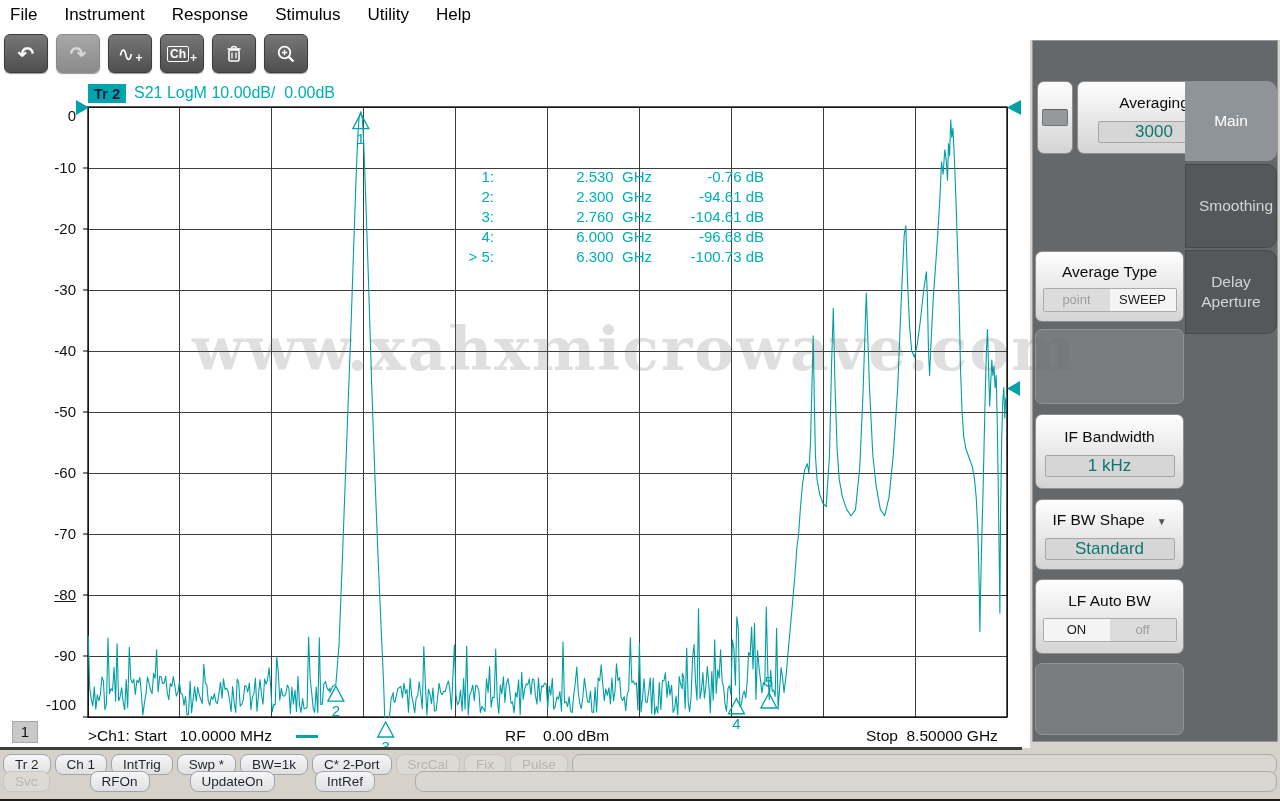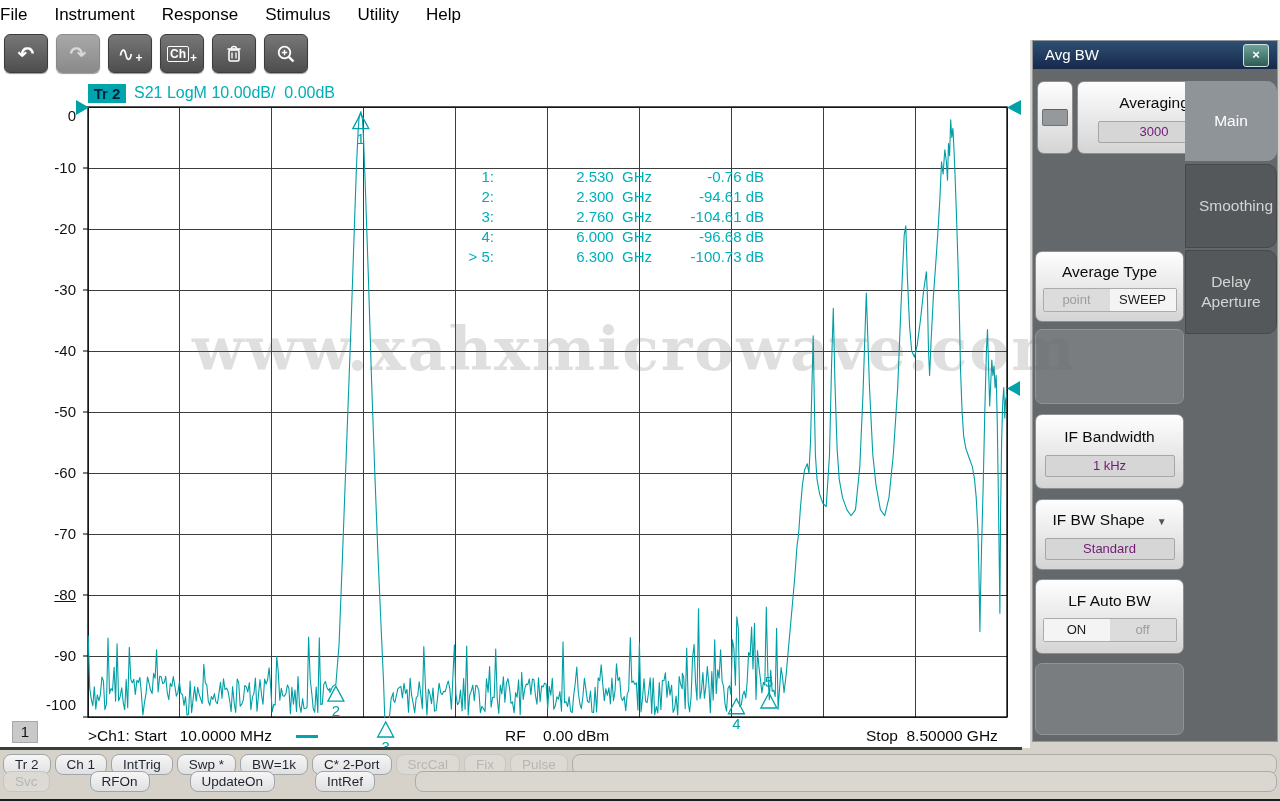--- a/index.html
+++ b/index.html
@@ -4,21 +4,21 @@
 <style>
   html,body{margin:0;padding:0;background:#9a9a9a;}
   .screen{position:relative;width:1280px;height:801px;background:#D5D2CC;overflow:hidden;
           font-family:"Liberation Sans",sans-serif;-webkit-font-smoothing:antialiased;}
   .abs{position:absolute;}
   
   .topwhite{position:absolute;left:0;top:0;width:1280px;height:40px;background:#ffffff;}
   .client{position:absolute;left:0;top:30px;width:1030px;height:718px;background:#ffffff;}
   .client-edge{position:absolute;left:0;top:747px;width:1022px;height:3px;background:#3a3f3a;}
   
-  .menubar{position:absolute;left:0;top:0;width:1280px;height:30px;background:#fff;display:flex;align-items:center;padding-left:0;box-sizing:border-box;}
+  .menubar{position:absolute;left:0;top:0;width:1280px;height:30px;background:#fff;display:flex;align-items:center;padding-left:10px;box-sizing:border-box;}
   .menu-item{font-size:17px;color:#000;margin-right:27px;cursor:default;}
   
   .toolbar{position:absolute;left:4px;top:34px;height:40px;display:flex;gap:8px;}
   .tool-btn{width:42px;height:37px;border-radius:6px;border:1px solid #3c3c3c;
             background:linear-gradient(#777,#4e4e4e);display:flex;align-items:center;justify-content:center;
             color:#fff;font-size:20px;box-shadow:0 1px 1px rgba(0,0,0,.4);}
   .tool-btn.disabled{background:linear-gradient(#a8a8a8,#8a8a8a);color:#d8d8d8;border-color:#8a8a8a;}
   .tool-btn .lbl-sm{font-size:12px;font-weight:bold;}
   .tool-btn .plus{font-size:12px;font-weight:bold;margin-left:1px;margin-top:8px;}
   
@@ -44,21 +44,21 @@
          box-sizing:border-box;z-index:10;}
   .panel-title{position:absolute;left:0;top:0;width:100%;height:28px;background:linear-gradient(#30507381 , #16294A) #22395c;
                background:linear-gradient(#2F4F74,#16294A);}
   .panel-title span{color:#fff;font-size:15px;line-height:28px;margin-left:12px;}
   .close-btn{position:absolute;right:8px;top:3px;width:24px;height:21px;border:1px solid #cfe4e0;border-radius:3px;
              background:linear-gradient(#6FA49A,#2E5B54);color:#fff;font-size:13px;font-weight:bold;text-align:center;line-height:20px;}
   .btn{position:absolute;background:linear-gradient(#FEFEFE,#D4D4D4);border:1px solid #8F8F8F;border-radius:7px;
        box-sizing:border-box;display:flex;flex-direction:column;align-items:center;justify-content:center;gap:9px;}
   .btn-label{font-size:15.5px;color:#0b0b0b;text-align:center;line-height:19px;}
   .btn-value{width:110px;height:20px;background:#D6D6D6;border:1px solid #A6A6A6;border-radius:2px;
-             font-size:13px;color:#701a75;text-align:center;line-height:20px;}
+             font-size:17px;color:#0f766e;text-align:center;line-height:20px;}
   .btn-value.wide{width:128px;}
   .blank-btn{position:absolute;background:#797D80;border:1px solid #909498;border-radius:7px;box-sizing:border-box;}
   .led{width:24px;height:15px;background:#96999C;border:1px solid #717477;border-top-color:#5e6164;border-radius:2px;}
   .toggle{width:132px;height:22px;background:#E0E0E0;border:1px solid #ABABAB;border-radius:2px;display:flex;box-sizing:content-box;}
   .toggle span{flex:1;font-size:13px;text-align:center;line-height:22px;}
   .t-active{background:#F4F4F4;color:#1a1a1a;}
   .t-inactive{background:#DCDCDC;color:#9d9d9d;}
   .dd-arrow{font-size:10px;color:#555;margin-left:12px;}
   .tab{position:absolute;left:152px;width:92px;border-radius:0 10px 10px 0;display:flex;align-items:center;justify-content:center;
        text-align:center;font-size:15.5px;box-sizing:border-box;line-height:20px;}
@@ -206,24 +206,20 @@
 
   <div class="ch-badge">1</div>
   <div class="annot" style="left:88px;">&gt;Ch1: Start   10.0000 MHz</div>
   <div class="trace-dash"></div>
   <div class="annot" style="left:505px;">RF    0.00 dBm</div>
   <div class="annot" style="left:866px;">Stop  8.50000 GHz</div>
 
   <div class="client-edge"></div>
 
   <div class="panel">
-    <div class="panel-title">
-      <span>Avg BW</span>
-      <div class="close-btn">×</div>
-    </div>
 
     <div class="btn" style="left:4px;top:40px;width:36px;height:73px;">
       <div class="led"></div>
     </div>
 
     <div class="btn" style="left:44px;top:40px;width:139px;height:73px;padding-left:15px;">
       <div class="btn-label">Averaging</div>
       <div class="btn-value">3000</div>
     </div>
 

